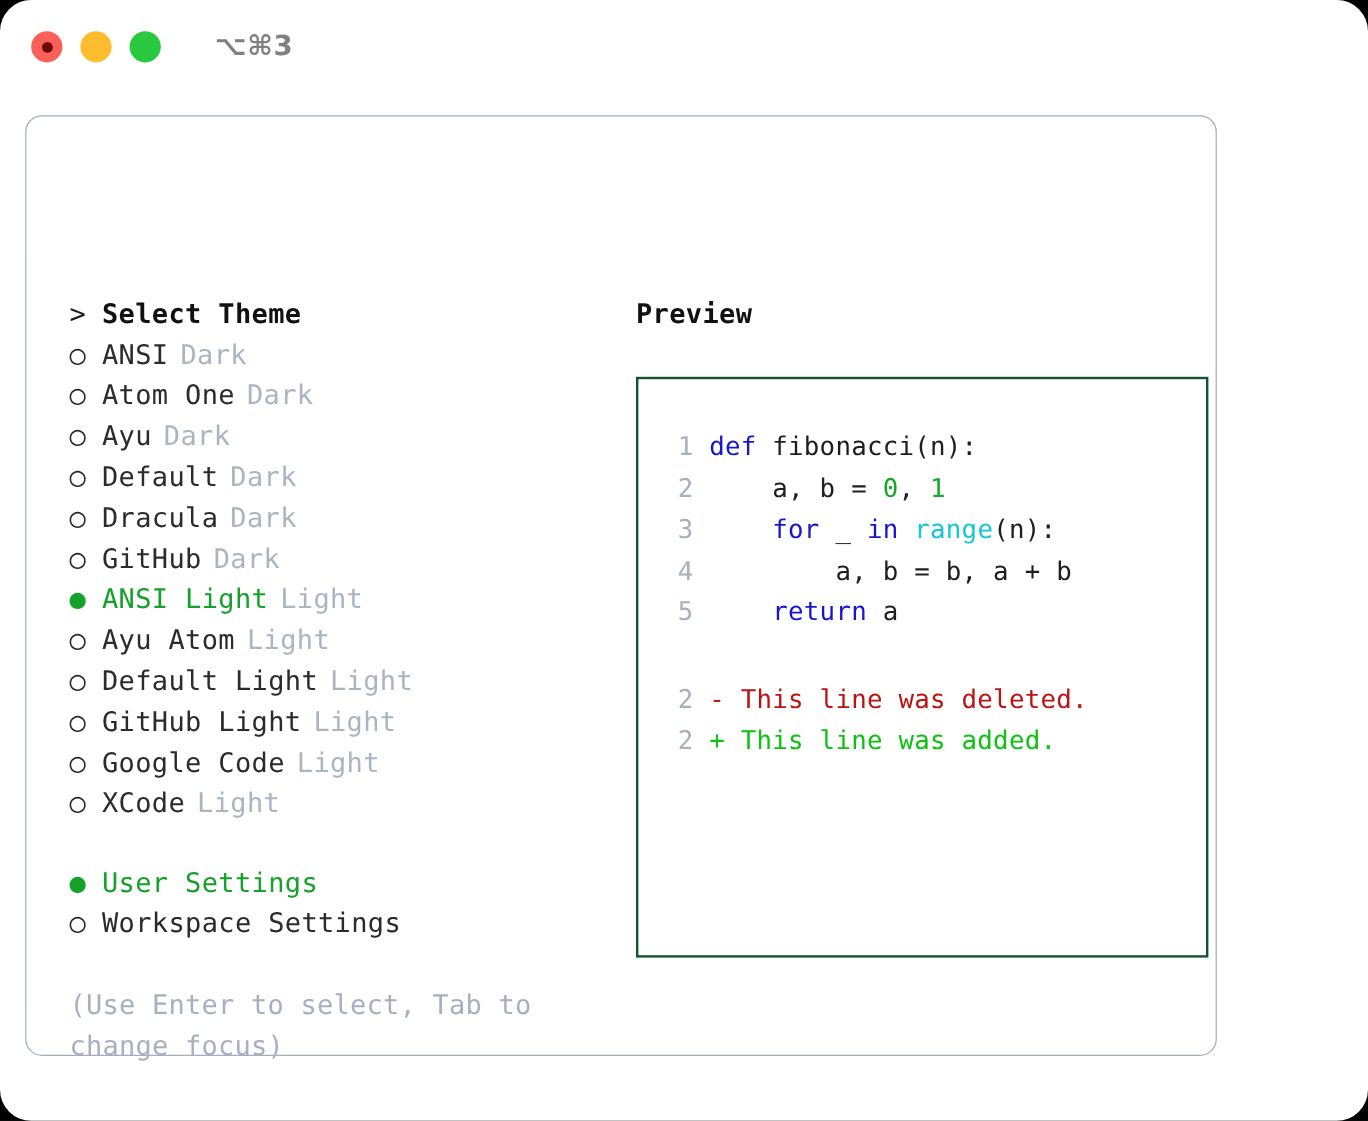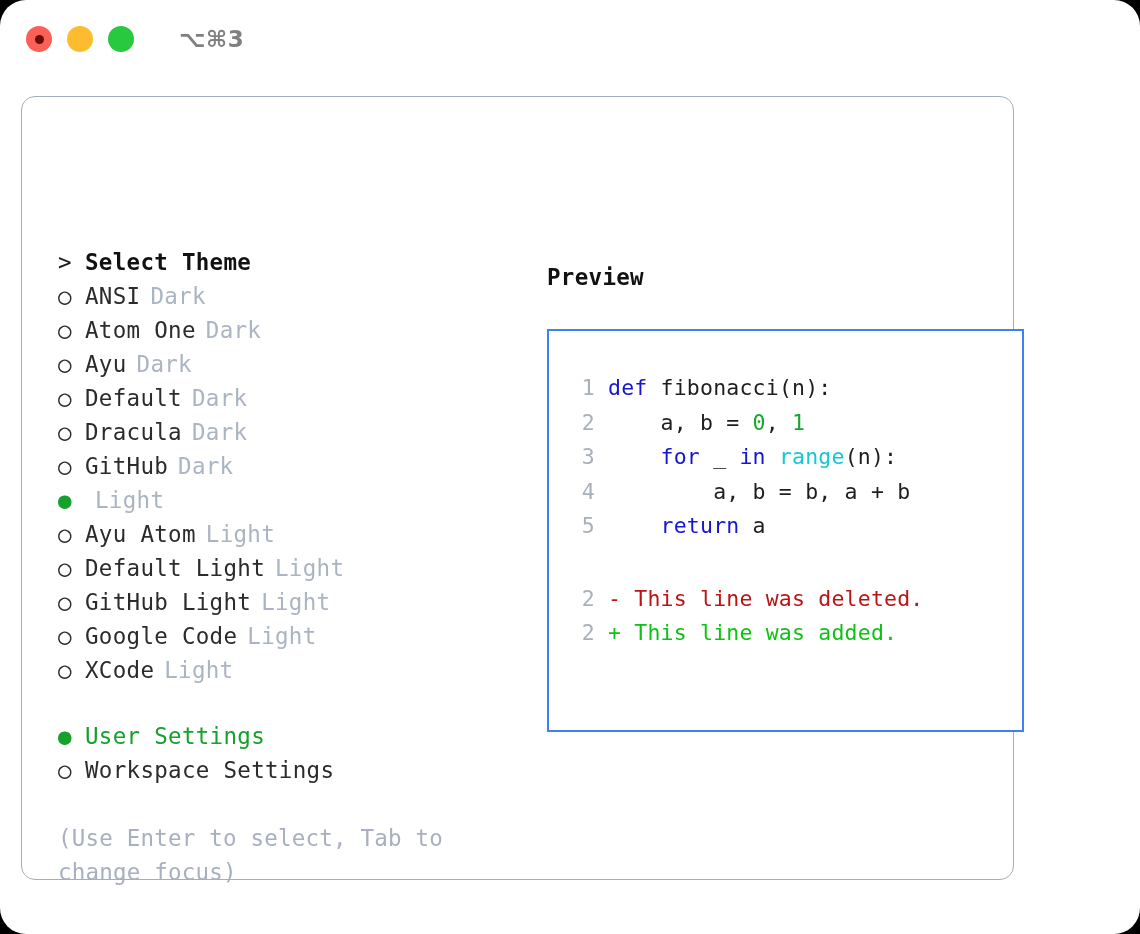--- a/index.html
+++ b/index.html
@@ -113,36 +113,35 @@
     font-size: 22.5px;
     line-height: 34px;
     color: #a8afc0;
     width: 410px;
     letter-spacing: 0.2px;
   }
 
   
   .right-col {
     position: absolute;
-    left: 525px; top: 148px;
+    left: 508px; top: 148px;
     width: 490px;
-    margin-top: 15px;
   }
   .preview-title {
     font-size: 22.5px;
     font-weight: bold;
     color: #111111;
     line-height: 34px;
     letter-spacing: 0.3px;
   }
   .preview-box {
     margin-top: 35px;
     width: 477px;
-    height: 403px;
-    border: 2px solid #3b82f6;
+    height: 484px;
+    border: 2px solid #14532d;
     background: #ffffff;
     padding: 40px 0 0 20px;
   }
 
   .code-line {
     font-size: 21.5px;
     line-height: 34.5px;
     height: 34.5px;
     white-space: pre;
     letter-spacing: 0.2px;
@@ -216,20 +215,21 @@
             <span class="opt-label">Dracula</span>
             <span class="opt-tag">Dark</span>
           </div>
           <div class="row">
             <span class="marker bullet-off">○</span>
             <span class="opt-label">GitHub</span>
             <span class="opt-tag">Dark</span>
           </div>
           <div class="row">
             <span class="marker bullet-on">●</span>
+            <span class="opt-label sel">ANSI Light</span>
             <span class="opt-tag">Light</span>
           </div>
           <div class="row">
             <span class="marker bullet-off">○</span>
             <span class="opt-label">Ayu Atom</span>
             <span class="opt-tag">Light</span>
           </div>
           <div class="row">
             <span class="marker bullet-off">○</span>
             <span class="opt-label">Default Light</span>

